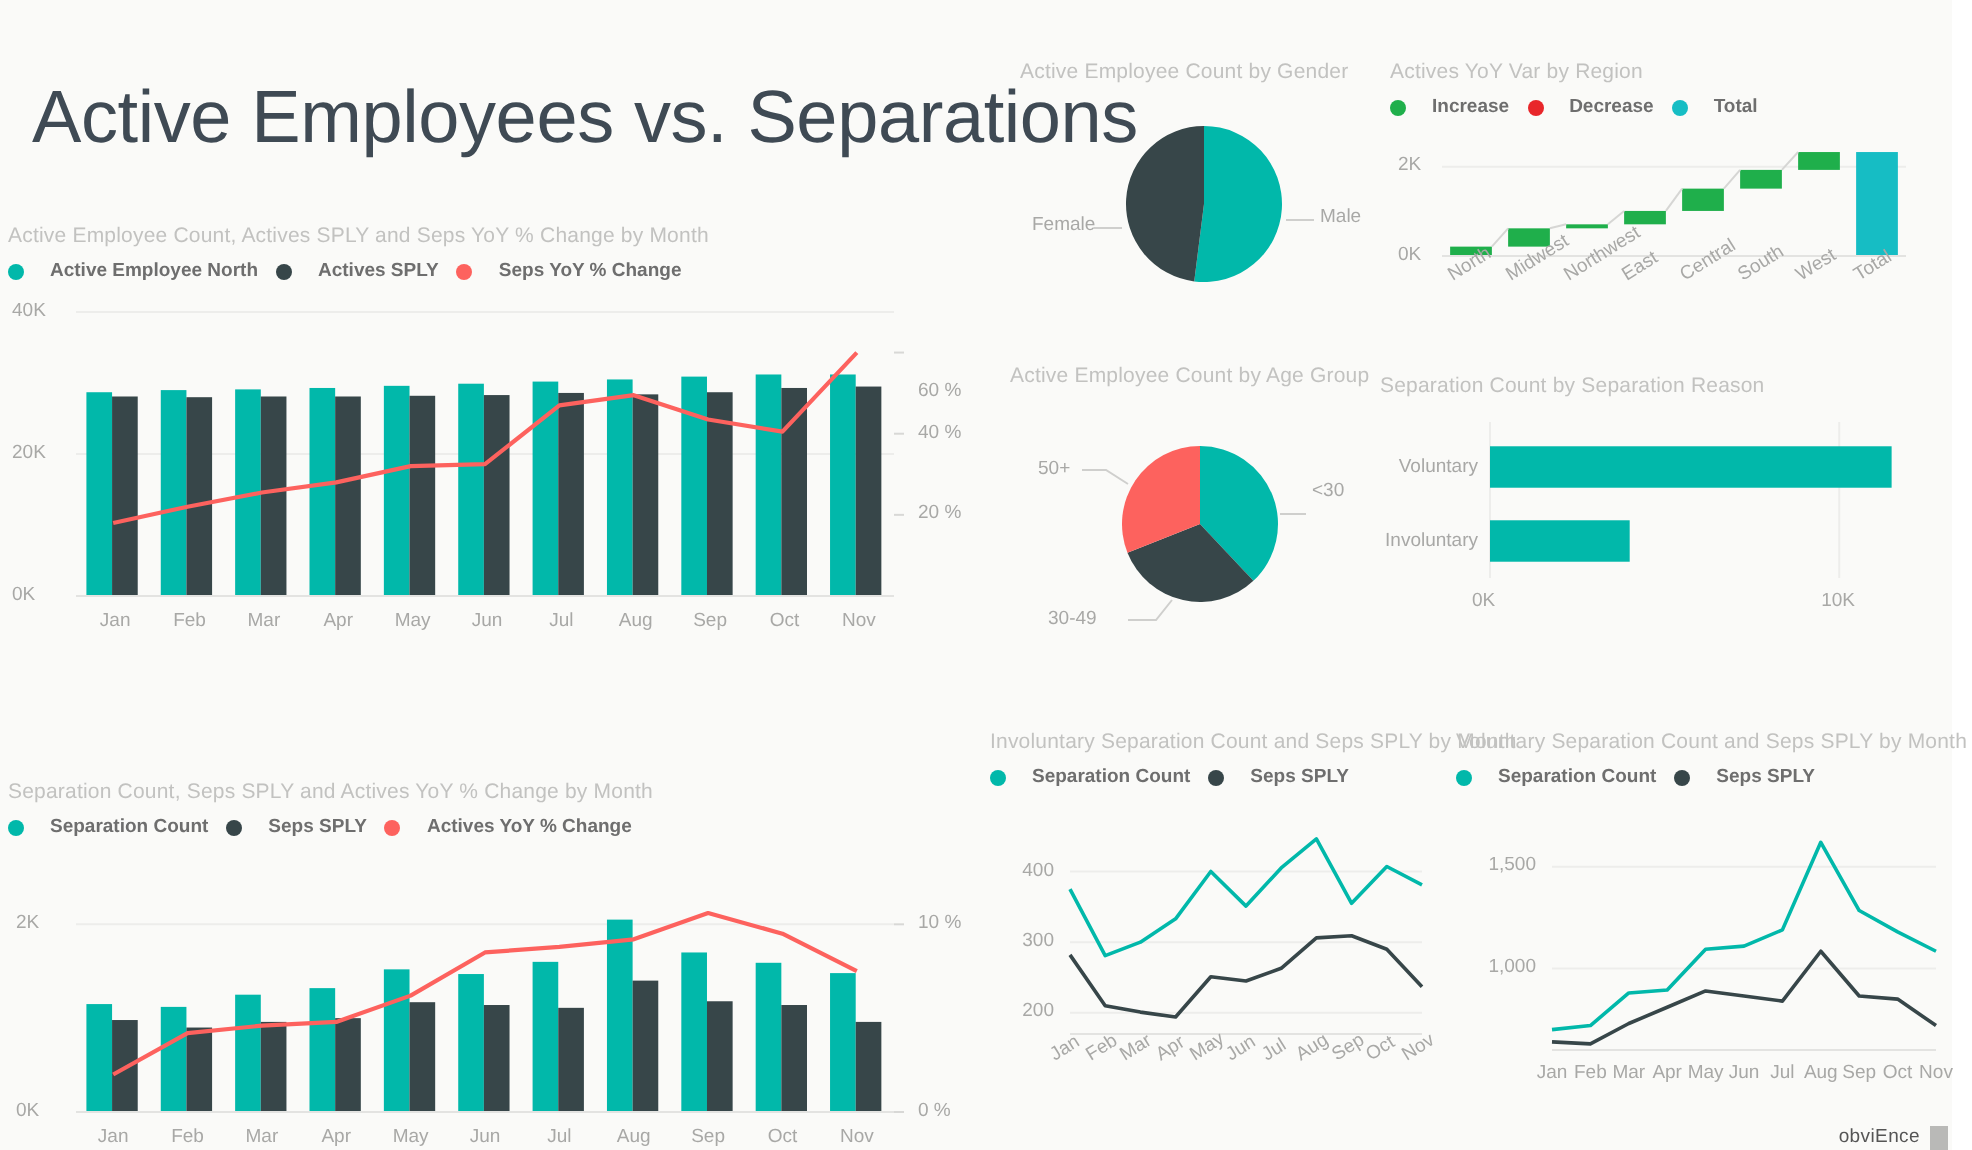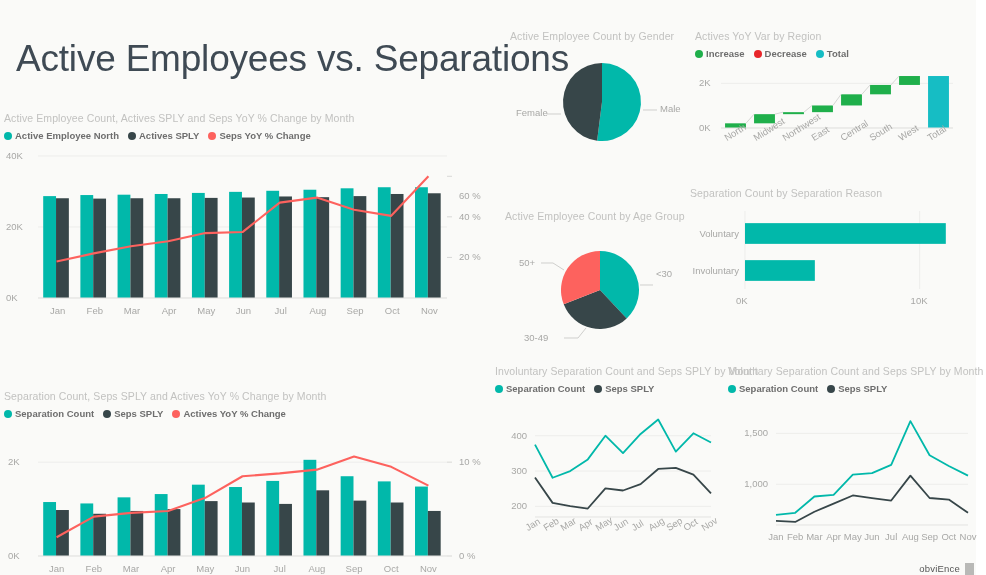--- a/index.html
+++ b/index.html
@@ -40,21 +40,21 @@
     color: #C2C2C0;
     font-weight: 400;
     white-space: nowrap;
     letter-spacing: .1px;
   }
   .legend {
     display: flex; align-items: center;
     gap: 9px;
     margin-top: 6px;
   }
-  .legend-item { display: flex; align-items: center; gap: 3px; }
+  .legend-item { display: flex; align-items: center; gap: 13px; }
   .legend-dot {
     width: 8px; height: 8px; border-radius: 50%;
     display: inline-block;
   }
   .legend-label {
     font-size: 9.5px; color: #6E6E6E; white-space: nowrap;
     font-weight: 600;
   }
 
   
@@ -213,21 +213,21 @@
         <div class="ax-label rot" style="left: 62.25px; top: 68px;">Midwest</div>
         <div class="ax-label rot" style="left: 91.25px; top: 68px;">Northwest</div>
         <div class="ax-label rot" style="left: 120.25px; top: 68px;">East</div>
         <div class="ax-label rot" style="left: 149.25px; top: 68px;">Central</div>
         <div class="ax-label rot" style="left: 178.25px; top: 68px;">South</div>
         <div class="ax-label rot" style="left: 207.25px; top: 68px;">West</div>
         <div class="ax-label rot" style="left: 236.25px; top: 68px;">Total</div>
       </div>
   </div>
 
-  <div class="visual" id="v4" style="left:505px; top:182px; width:185px; height:145px;margin-top:28px;">
+  <div class="visual" id="v4" style="left:505px; top:182px; width:185px; height:145px;">
     <div class="vis-title">Active Employee Count by Age Group</div>
     <div class="plot" id="v4-plot" style="position:absolute; left:0; top:18px; width:185px; height:127px;">
         <svg width="185" height="127" viewBox="0 0 185 127">
           <path d="M95,62 L95,23 A39,39 0 0 1 121.69733713121886,90.42977646943504 Z" fill="#01B8AA"></path>
           <path d="M95,62 L121.69733713121886,90.42977646943504 A39,39 0 0 1 58.7387170503582,76.35685755470244 Z" fill="#374649"></path>
           <path d="M95,62 L58.7387170503582,76.35685755470244 A39,39 0 0 1 94.99999999999999,23 Z" fill="#FD625E"></path>
           <line x1="135" y1="57" x2="148" y2="57" stroke="#CFCFCD" stroke-width="1"></line>
           <polyline points="81,100 73,110 59,110" fill="none" stroke="#CFCFCD" stroke-width="1"></polyline>
           <polyline points="59,42 48,35 36,35" fill="none" stroke="#CFCFCD" stroke-width="1"></polyline>
         </svg>

